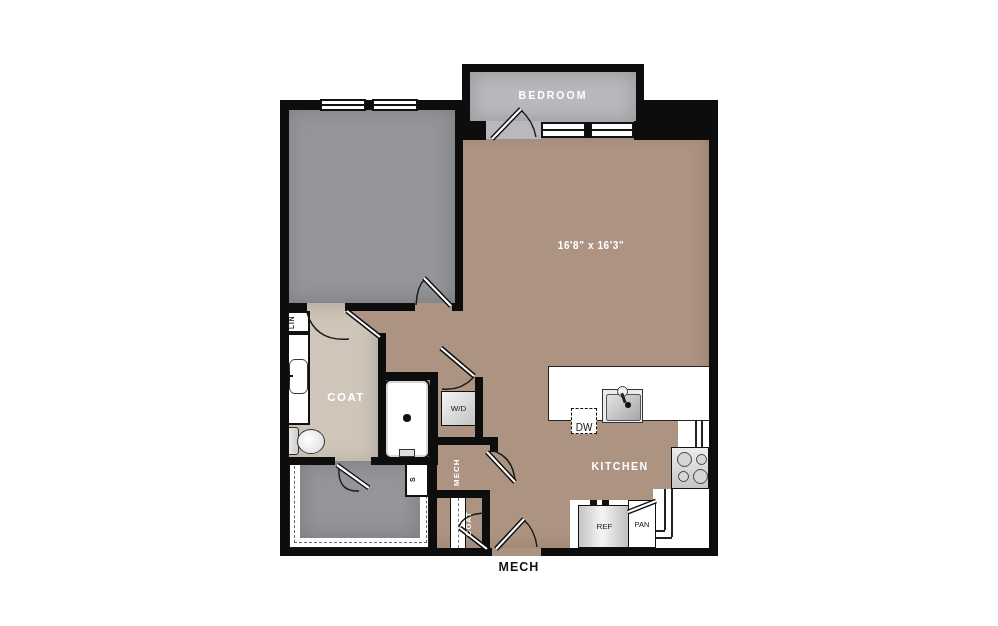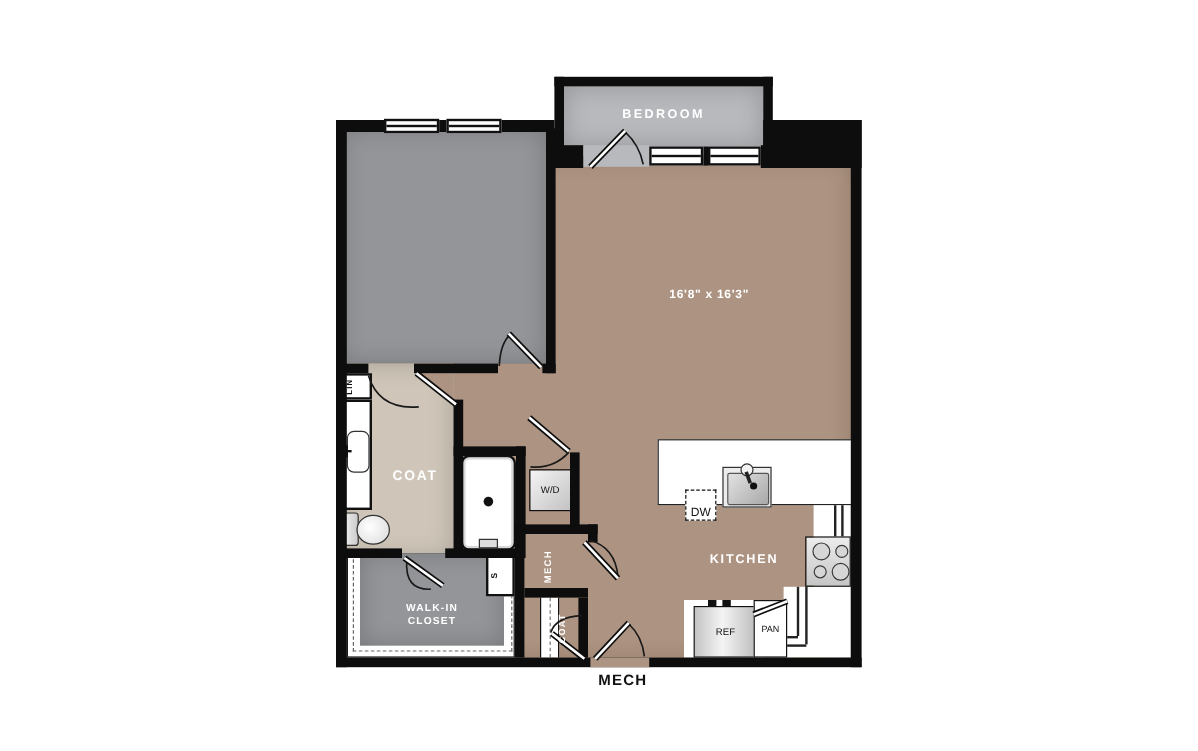--- a/index.html
+++ b/index.html
@@ -187,24 +187,20 @@
 
 
   <div class="lbl" style="left:471px;top:239px;width:240px;font-size:11.5px;">
     <div class="dims">16'8" x 16'3"</div>
   </div>
 
   <div class="lbl" style="left:300px;top:390px;width:92px;font-size:11.5px;">COAT</div>
 
   <div class="lbl" style="left:560px;top:460px;width:120px;font-size:10.5px;">KITCHEN</div>
 
-  <div class="lbl" style="left:300px;top:501px;width:120px;font-size:8.5px;letter-spacing:1px;">
-    <div>WALK-IN</div>
-    <div>CLOSET</div>
-  </div>
 
   <div class="vlbl" style="left:452px;top:445px;width:18px;height:55px;font-size:8px;color:#fff;">MECH</div>
 
   <div class="vlbl" style="left:464px;top:500px;width:16px;height:48px;font-size:7.5px;color:#fff;">COAT</div>
 
   <div class="vlbl" style="left:288px;top:313px;width:18px;height:18px;font-size:6.5px;color:#111;">LIN</div>
 
   <div class="vlbl" style="left:409px;top:468px;width:16px;height:22px;font-size:7px;color:#111;">S</div>
 
   <div class="lbl dark" style="left:479px;top:559px;width:80px;font-size:12.5px;letter-spacing:1px;">MECH</div>

